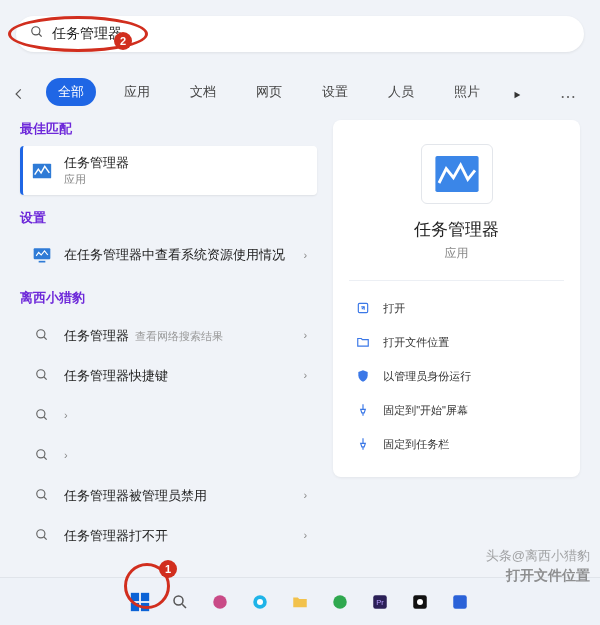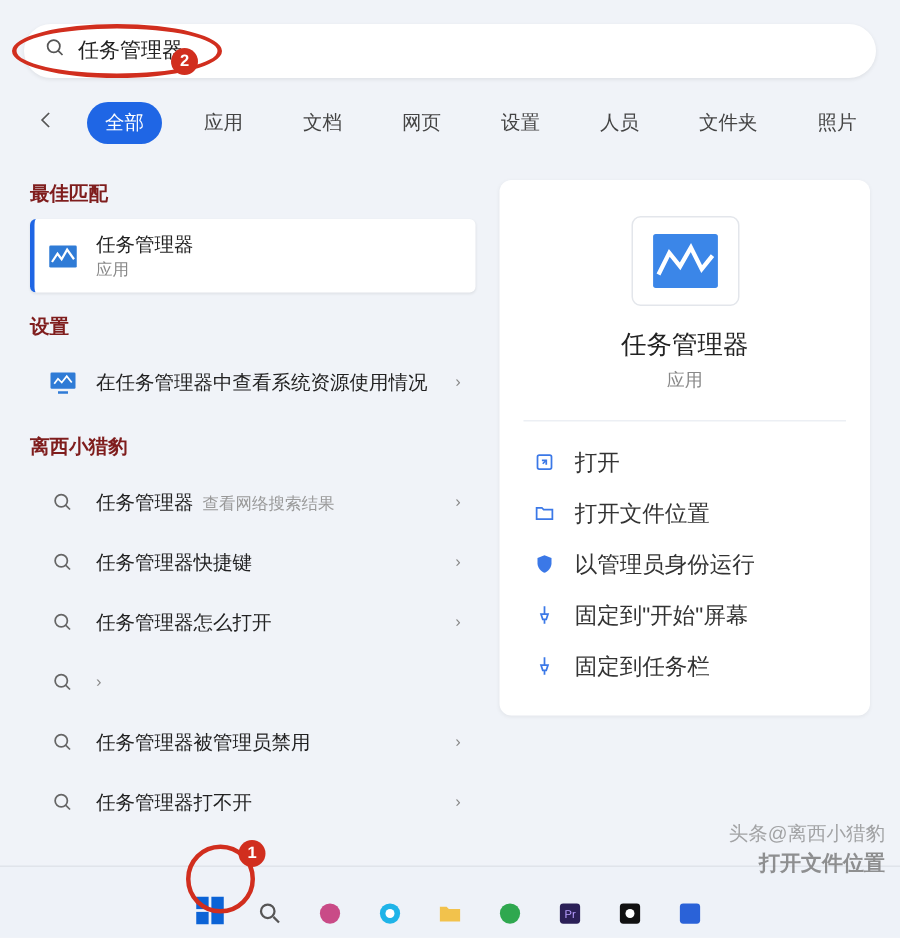--- a/index.html
+++ b/index.html
@@ -2,53 +2,53 @@
 <html><head>
 <meta charset="utf-8">
 <style>
 * { margin: 0; padding: 0; box-sizing: border-box; font-family: "Segoe UI", "Microsoft YaHei", sans-serif; }
 body { width: 600px; height: 625px; background: #f0f3f8; overflow: hidden; position: relative; }
 
 .search-bar { position: absolute; top: 16px; left: 16px; right: 16px; height: 36px; background: #fff; border-radius: 18px; display: flex; align-items: center; padding: 0 14px; box-shadow: 0 1px 3px rgba(0,0,0,0.08); }
 .search-bar .icon { color: #555; margin-right: 8px; }
 .search-bar input { border: none; outline: none; flex: 1; font-size: 14px; color: #222; background: transparent; }
 
-.tabs-row { position: absolute; top: 68px; left: 24px; right: 12px; height: 38px; display: flex; align-items: flex-start; gap: 16px; }
+.tabs-row { position: absolute; top: 68px; left: 12px; right: 12px; height: 38px; display: flex; align-items: flex-end; gap: 16px; }
 .back-arrow { width: 24px; height: 24px; display: flex; align-items: center; justify-content: center; color: #555; cursor: pointer; margin-right: 4px; }
 .tab { padding: 5px 12px; font-size: 13px; color: #444; border-radius: 14px; cursor: pointer; white-space: nowrap; }
 .tab.active { background: #1f66e5; color: #fff; }
 .play-icon { width: 22px; height: 22px; display: flex; align-items: center; justify-content: center; color: #333; cursor: pointer; margin-left: 4px; }
 .spacer { flex: 1; }
 .ellipsis { color: #666; cursor: pointer; padding: 0 6px; }
 .avatar { width: 24px; height: 24px; border-radius: 50%; background: linear-gradient(135deg,#f6c6a0,#e08b6f); margin-left: 6px; cursor: pointer; }
 
 .body-columns { position: absolute; top: 112px; left: 10px; right: 10px; bottom: 60px; display: flex; }
 .left-col { width: 54%; overflow-y: auto; padding: 2px 6px 0 10px; }
 .right-col { width: 46%; padding: 8px 10px 0 10px; }
 
-.section-title { font-size: 13px; font-weight: 600; color: #7f1d1d; margin: 6px 0 8px 0; }
+.section-title { font-size: 13px; font-weight: 600; color: #6d28d9; margin: 6px 0 8px 0; }
 .list-item { display: flex; align-items: center; padding: 8px 10px; border-radius: 4px; cursor: pointer; }
 .list-item.selected { background: #fff; box-shadow: 0 1px 2px rgba(0,0,0,0.08); border-left: 3px solid #1f66e5; padding-left: 7px; }
 .item-icon { width: 24px; height: 24px; margin-right: 10px; display: flex; align-items: center; justify-content: center; flex-shrink: 0; }
 .item-text { flex: 1; min-width: 0; }
 .item-title { font-size: 13px; color: #222; }
 .item-sub { font-size: 11px; color: #888; }
 .item-chevron { color: #888; font-size: 11px; }
 .web-suffix { font-size: 11px; color: #999; margin-left: 6px; }
 
 .preview-card { background: #fff; border-radius: 8px; padding: 24px 16px 16px; box-shadow: 0 1px 3px rgba(0,0,0,0.06); display: flex; flex-direction: column; align-items: center; }
 .preview-icon-tile { width: 72px; height: 60px; background: #fff; border: 1px solid #e3e6eb; border-radius: 6px; display: flex; align-items: center; justify-content: center; margin-bottom: 14px; }
 .preview-title { font-size: 17px; color: #222; margin-bottom: 4px; }
 .preview-sub { font-size: 12px; color: #888; margin-bottom: 18px; }
 .preview-divider { height: 1px; background: #eceff4; width: 100%; margin-bottom: 10px; }
-.action-item { display: flex; align-items: center; width: 100%; padding: 7px 4px; font-size: 15px; color: #333; cursor: pointer; border-radius: 4px; }
+.action-item { display: flex; align-items: center; width: 100%; padding: 7px 4px; font-size: 11px; color: #333; cursor: pointer; border-radius: 4px; }
 .action-icon { width: 20px; height: 20px; margin-right: 10px; display: flex; align-items: center; justify-content: center; color: #3b78e7; }
 
 .taskbar { position: absolute; bottom: 0; left: 0; right: 0; height: 48px; background: #eef2f8; border-top: 1px solid #e0e4ea; display: flex; align-items: center; justify-content: center; gap: 8px; }
-.tb-item { width: 32px; height: 32px; display: flex; align-items: flex-end; justify-content: center; border-radius: 4px; cursor: pointer; }
+.tb-item { width: 32px; height: 32px; display: flex; align-items: center; justify-content: center; border-radius: 4px; cursor: pointer; }
 
 .annot { position: absolute; border: 3px solid #d12e1e; border-radius: 50%; pointer-events: none; }
 .annot-badge { position: absolute; width: 18px; height: 18px; background: #d12e1e; color: #fff; border-radius: 50%; display: flex; align-items: center; justify-content: center; font-size: 11px; font-weight: 600; pointer-events: none; }
 
 .watermarks { position: absolute; right: 10px; bottom: 40px; pointer-events: none; text-align: right; margin-top: 11px; }
 .wm1 { font-size: 13px; color: rgba(120,120,120,0.65); }
 .wm2 { font-size: 14px; color: rgba(110,110,110,0.75); font-weight: 600; margin-top: 2px; }
 </style>
 </head>
 <body>
@@ -68,21 +68,20 @@
     <svg width="14" height="14" viewBox="0 0 24 24" fill="none" stroke="currentColor" stroke-width="2">
         <polyline points="15 4 7 12 15 20"></polyline>
       </svg>
   </div>
   <div class="tab active">全部</div>
   <div class="tab">应用</div>
   <div class="tab">文档</div>
   <div class="tab">网页</div>
   <div class="tab">设置</div>
   <div class="tab">人员</div>
-  <div class="tab">文件夹</div>
   <div class="tab">照片</div>
   <div class="play-icon">
     <svg width="10" height="10" viewBox="0 0 24 24" fill="currentColor">
         <polygon points="6,4 20,12 6,20"></polygon>
       </svg>
   </div>
   <div class="spacer"></div>
   <div class="ellipsis">⋯</div>
   <div class="avatar"></div>
 </div>
@@ -141,21 +140,20 @@
     <div class="item-text"><span class="item-title">任务管理器快捷键</span></div>
     <div class="item-chevron">›</div>
         </div>
         <div class="list-item">
     <div class="item-icon">
       <svg width="14" height="14" viewBox="0 0 24 24" fill="none" stroke="#666" stroke-width="2">
               <circle cx="10" cy="10" r="7"></circle>
               <line x1="20" y1="20" x2="15" y2="15"></line>
             </svg>
     </div>
-    <div class="item-text"><span class="item-title">任务管理器怎么打开</span></div>
     <div class="item-chevron">›</div>
         </div>
         <div class="list-item">
     <div class="item-icon">
       <svg width="14" height="14" viewBox="0 0 24 24" fill="none" stroke="#666" stroke-width="2">
               <circle cx="10" cy="10" r="7"></circle>
               <line x1="20" y1="20" x2="15" y2="15"></line>
             </svg>
     </div>
     <div class="item-chevron">›</div>

